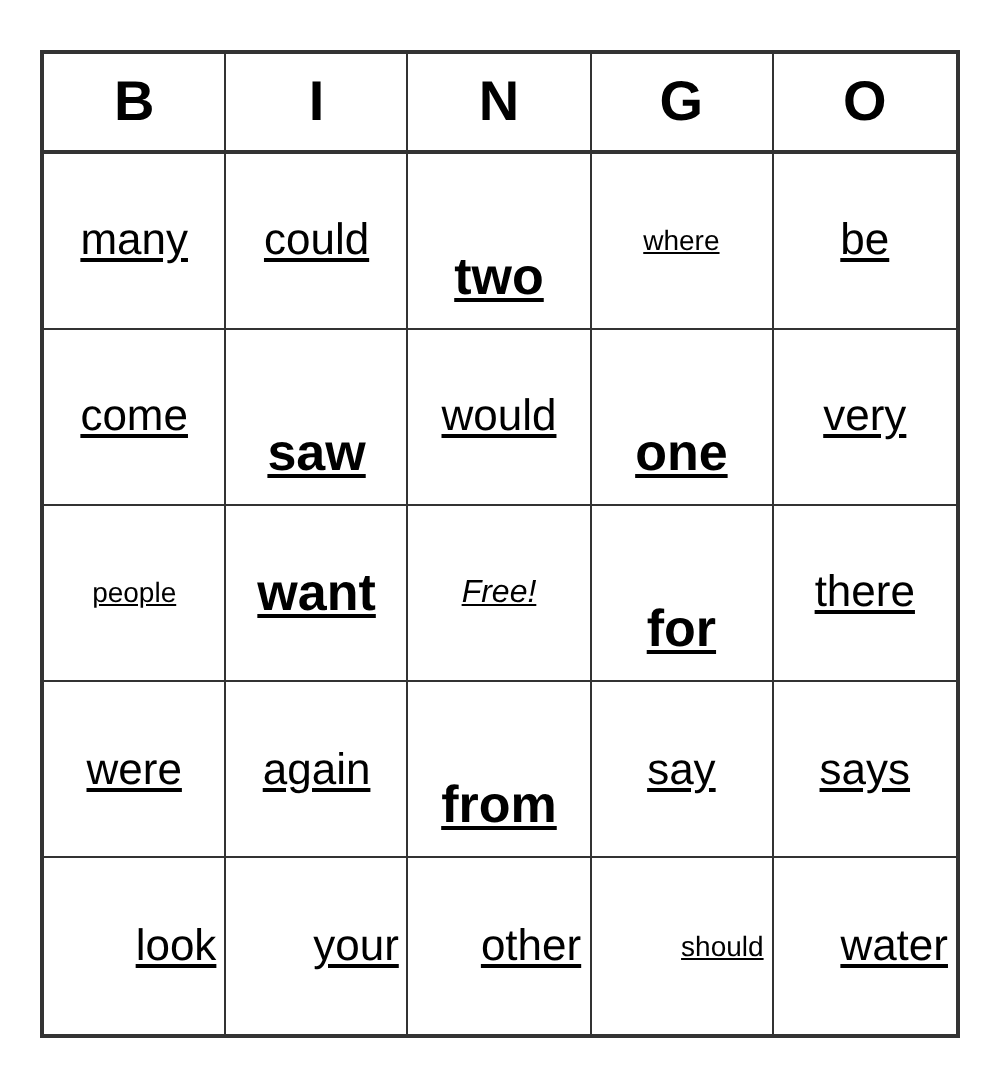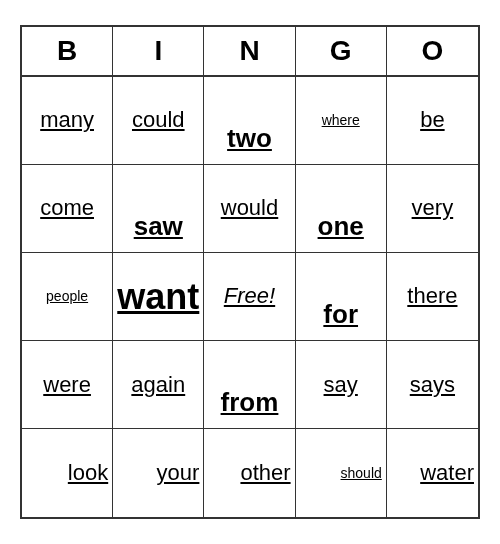--- a/index.html
+++ b/index.html
@@ -59,26 +59,26 @@
     }
     .bingo-cell.small span {
       font-size: 14px;
     }
     .bingo-cell.large span {
       font-size: 26px;
       font-weight: bold;
       margin-top: 36px;
     }
     .bingo-cell.xlarge span {
-      font-size: 36px;
+      font-size: 26px;
       font-weight: bold;
       text-align: right;
     }
     .free-cell span {
-      font-size: 22px;
+      font-size: 16px;
       font-style: italic;
     }
   </style>
 </head>
 <body>
 
 <div class="bingo-card">
   <div class="bingo-header">
   <div class="bingo-header-cell">B</div>
       <div class="bingo-header-cell">I</div>

